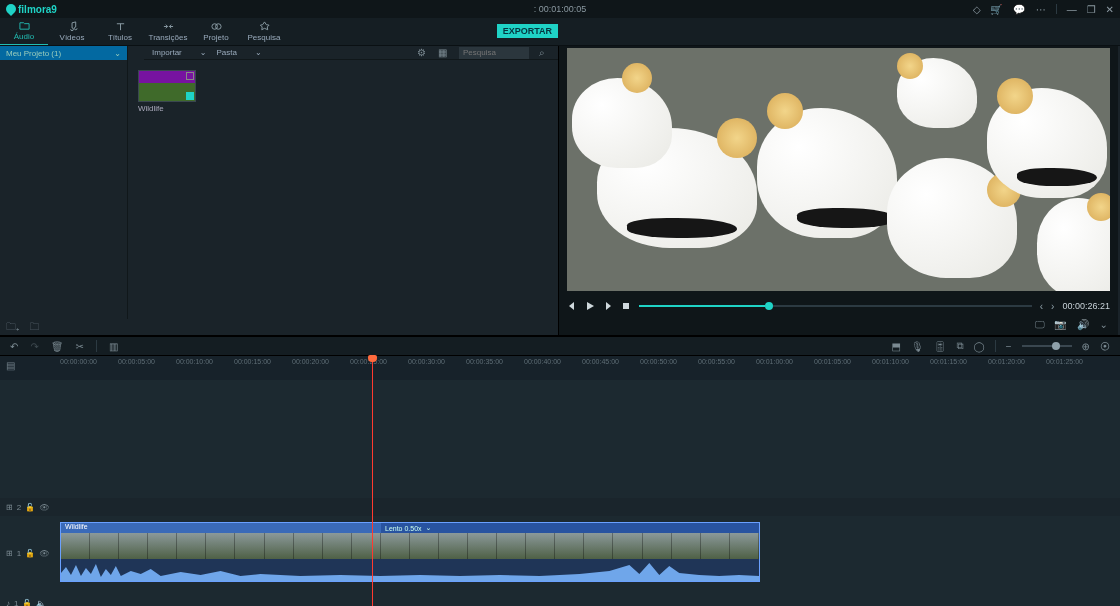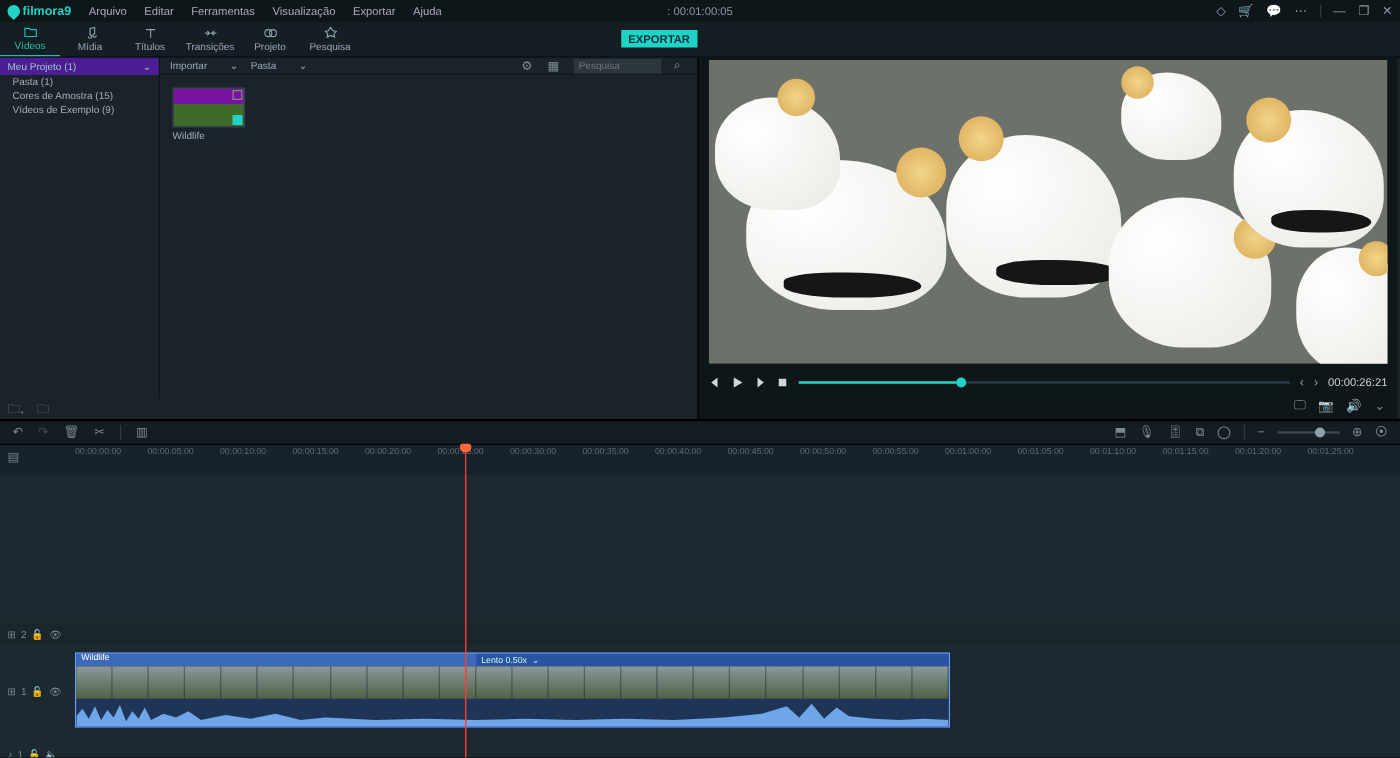--- a/index.html
+++ b/index.html
@@ -21,21 +21,21 @@
 .tool-tab { width: 48px; display: flex; flex-direction: column; align-items: center; gap: 1px; padding: 2px 0 3px; cursor: pointer; }
 .tool-tab.active { border-bottom: 1px solid #22bdb3; }
 .tool-tab .ic { width: 11px; height: 11px; }
 .tool-tab .lbl { font-size: 8px; color: #9ab; }
 .tool-tab.active .lbl { color: #22bdb3; }
 .export-btn { position: absolute; right: 562px; top: 6px; background: #1fd3c6; color: #05343f; font-size: 9px; font-weight: bold; padding: 2px 6px; cursor: pointer; }
 
 
 .upper { height: 290px; display: flex; border-bottom: 1px solid #000; }
 .left-pane { width: 558px; display: flex; flex-direction: column; background: #1a2329; }
-.project-row { height: 14px; background: #4c1d95; display: flex; align-items: center; justify-content: space-between; padding: 0 6px; font-size: 8px; color: #9cb; }
+.project-row { height: 14px; background: #0369a1; display: flex; align-items: center; justify-content: space-between; padding: 0 6px; font-size: 8px; color: #9cb; }
 .folder-list { padding-left: 10px; }
 .folder-item { font-size: 8px; color: #aab; padding: 1px 0; cursor: pointer; }
 .media-head { height: 14px; background: #1a2329; display: flex; align-items: center; padding: 0 8px; gap: 10px; border-bottom: 1px solid #10171a; margin-left: 128px; }
 .imp-drop { display: flex; gap: 18px; font-size: 8px; color: #9ab; cursor: pointer; }
 .spacer { flex: 1; }
 .search-input { width: 70px; height: 12px; background: #2b363d; border: none; color: #aaa; font-size: 8px; padding: 0 4px; }
 .folder-col { width: 128px; border-right: 1px solid #10171a; }
 .thumbs { flex: 1; padding: 10px; display: flex; align-items: flex-start; }
 .thumb { width: 58px; }
 .thumb-img { width: 58px; height: 32px; background: linear-gradient(#7713a0 0 40%, #3f6a2a 40% 100%); position: relative; border: 1px solid #3a4750; }
@@ -97,53 +97,45 @@
 </head>
 <body>
 
 <div class="app">
 
   <div class="titlebar">
     <div class="logo">
       <span class="logo-icon"></span>
         <span>filmora9</span>
     </div>
-    <div class="menus">
-      <span>Arquivo</span>
-      <span>Editar</span>
-      <span>Ferramentas</span>
-      <span>Visualização</span>
-      <span>Exportar</span>
-      <span>Ajuda</span>
-    </div>
     <div class="tc-center">: 00:01:00:05</div>
     <div class="tb-right">
       <span>◇</span>
       <span>🛒</span>
       <span>💬</span>
       <span>⋯</span>
       <span style="width:1px;height:10px;background:#2c3a42;"></span>
       <span>—</span>
       <span>❐</span>
       <span>✕</span>
     </div>
   </div>
 
   <div class="toolbar">
     <div class="tool-tab active">
       <span class="ic"><svg viewBox="0 0 12 12">
             <path d="M1 3h4l1 1h5v6H1z" fill="none" stroke="#22bdb3"></path>
           </svg></span>
+      <span class="lbl">Áudio</span>
+    </div>
+    <div class="tool-tab">
+      <span class="ic"><svg viewBox="0 0 12 12">
+            <path d="M4 9a1.5 1.5 0 1 0 1.5-1.5V2l4-1v5.5A1.5 1.5 0 1 0 11 8" fill="none" stroke="#8fa1aa"></path>
+          </svg></span>
       <span class="lbl">Vídeos</span>
-    </div>
-    <div class="tool-tab">
-      <span class="ic"><svg viewBox="0 0 12 12">
-            <path d="M4 9a1.5 1.5 0 1 0 1.5-1.5V2l4-1v5.5A1.5 1.5 0 1 0 11 8" fill="none" stroke="#8fa1aa"></path>
-          </svg></span>
-      <span class="lbl">Mídia</span>
     </div>
     <div class="tool-tab">
       <span class="ic"><svg viewBox="0 0 12 12">
             <path d="M2 3h8M6 3v7" stroke="#8fa1aa"></path>
           </svg></span>
       <span class="lbl">Títulos</span>
     </div>
     <div class="tool-tab">
       <span class="ic"><svg viewBox="0 0 12 12">
             <path d="M1 6h4l-2-2m2 2-2 2M11 6H7l2-2m-2 2 2 2" stroke="#8fa1aa" fill="none"></path>
@@ -167,28 +159,23 @@
   </div>
 
   <div class="upper">
     <div class="left-pane">
       <div style="display:flex; height:100%;">
         <div class="folder-col">
           <div class="project-row">
             <span>Meu Projeto (1)</span>
               <span>⌄</span>
           </div>
-          <div class="folder-list">
-            <div class="folder-item">Pasta (1)</div>
-            <div class="folder-item">Cores de Amostra (15)</div>
-            <div class="folder-item">Vídeos de Exemplo (9)</div>
-          </div>
         </div>
         <div style="flex:1; display:flex; flex-direction:column;">
-          <div class="media-head" style="margin-left:0;">
+          <div class="media-head" style="margin-left:16px;">
             <div class="imp-drop">
                 <span>Importar</span>
                 <span>⌄</span>
               </div>
             <div class="imp-drop">
                 <span>Pasta</span>
                 <span>⌄</span>
               </div>
             <div class="spacer"></div>
             <span class="micon" style="color:#7b8a92;">⚙</span>

